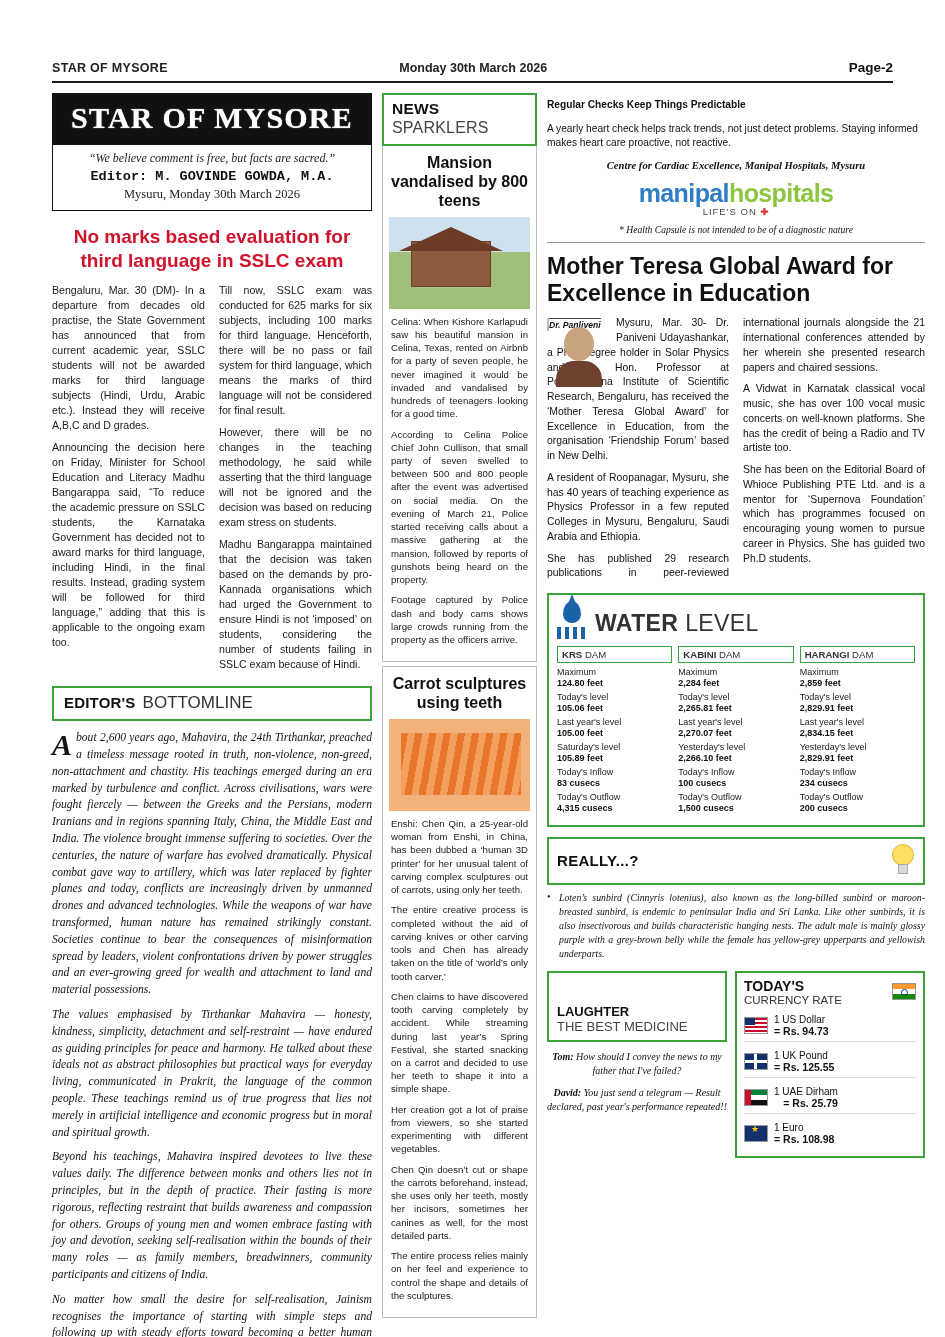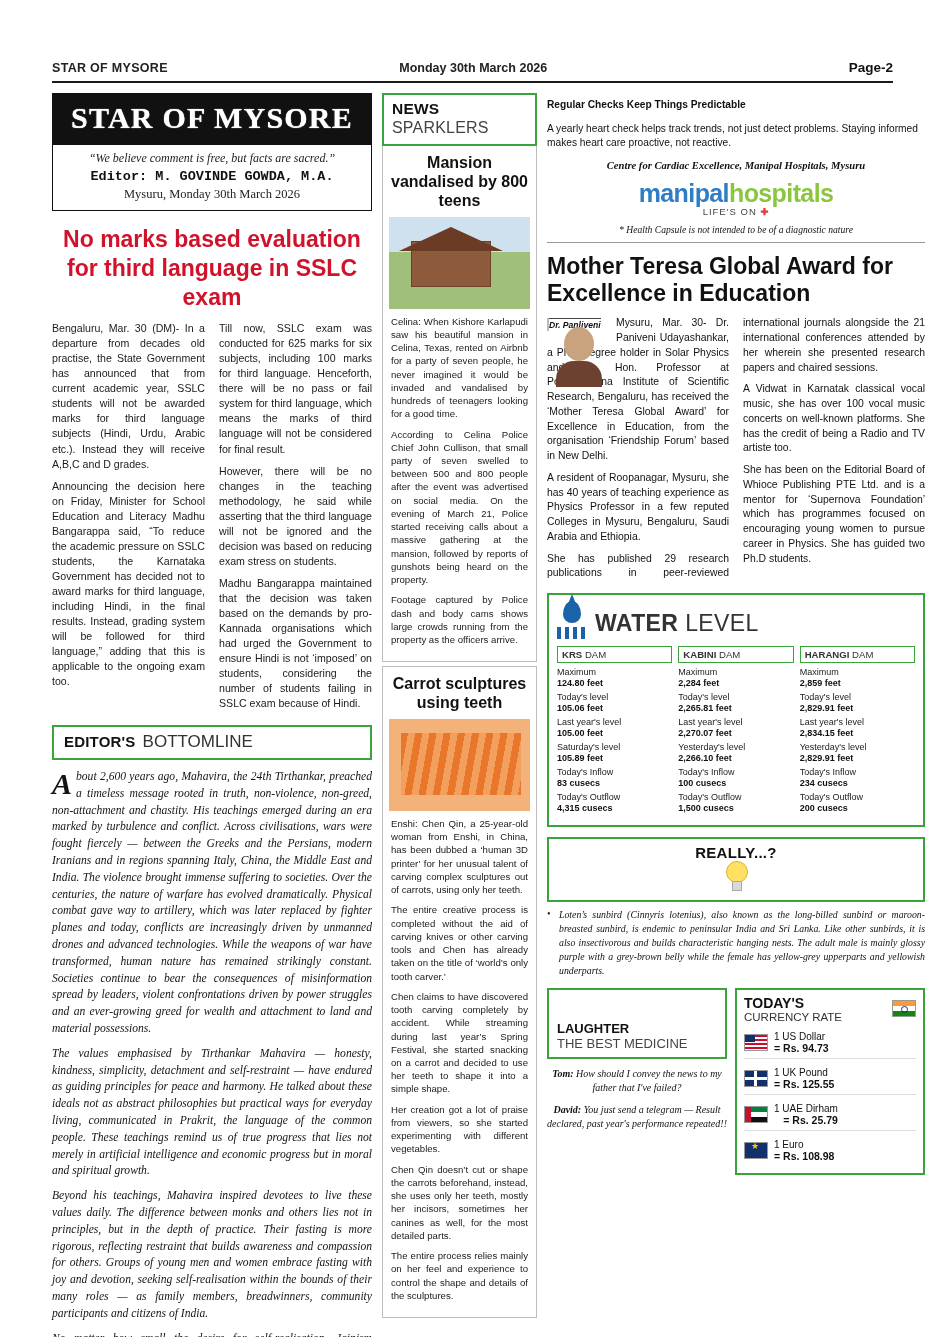--- a/index.html
+++ b/index.html
@@ -28,21 +28,21 @@
   .logo-box .t{
     font-family:"Liberation Serif", serif;font-weight:bold;font-size:30px;letter-spacing:1.2px;
     text-shadow:0 0 1px #fff;
   }
   .masthead-sub{border-left:1px solid #111;border-right:1px solid #111;border-bottom:1px solid #111;text-align:center;padding:6px 6px 8px;}
   .masthead-sub .q{font-family:"Liberation Serif", serif;font-style:italic;font-size:12px;color:#222;}
   .masthead-sub .ed{font-family:Liberation Mono, monospace;font-weight:bold;font-size:13.5px;margin-top:3px;}
   .masthead-sub .dt{font-family:"Liberation Serif", serif;font-size:12.5px;margin-top:3px;color:#222;}
 
   .lead-head{
-    color:#d1122b;font-weight:bold;font-size:23px;text-align:center;line-height:1.25;
+    color:#d1122b;font-weight:bold;font-size:19px;text-align:center;line-height:1.25;
     margin:14px 4px 10px;font-family:"Liberation Sans", sans-serif;
   }
   .two-col{column-count:2;column-gap:14px;font-size:10.6px;line-height:1.42;text-align:justify;color:#1a1a1a;}
   .two-col p{margin:0 0 7px;}
   .two-col p:first-child{text-indent:0;}
 
   
   .bl-head{border:2px solid #3aa33a;margin-top:14px;padding:5px 10px 6px;display:flex;align-items:baseline;gap:7px;}
   .bl-head .a{font-weight:bold;font-size:15px;letter-spacing:.2px;color:#111;}
   .bl-head .b{font-size:17px;color:#333;font-weight:normal;}
@@ -106,21 +106,21 @@
   .dams{display:flex;gap:6px;margin-top:7px;}
   .dam{flex:1;}
   .dam-name{border:1px solid #3aa33a;font-size:9.6px;font-weight:bold;padding:2px 4px;}
   .dam-name span{font-weight:normal;color:#333;}
   .dam table{width:100%;border-collapse:collapse;font-size:9px;margin-top:4px;}
   .dam td{padding:0 0 1px;}
   .dam .lbl{color:#222;}
   .dam .val{font-weight:bold;padding-bottom:4px;}
 
   
-  .really{border:2px solid #3aa33a;margin-top:10px;padding:5px 8px 7px;display:flex;align-items:center;justify-content:space-between;flex-direction:column;}
+  .really{border:2px solid #3aa33a;margin-top:10px;padding:5px 8px 7px;display:flex;align-items:center;justify-content:space-between;}
   .really .t{font-size:15px;font-weight:bold;letter-spacing:.3px;}
   .bulb{width:26px;height:32px;position:relative;}
   .bulb .g{position:absolute;left:3px;top:0;width:20px;height:20px;border-radius:50%;background:#ffe063;border:1px solid #d8b62e;}
   .bulb .s{position:absolute;left:9px;top:20px;width:8px;height:8px;background:#d9d9d9;border:1px solid #aaa;}
   .really-body{font-family:"Liberation Serif", serif;font-style:italic;font-size:9.8px;line-height:1.42;text-align:justify;margin-top:6px;padding-left:12px;position:relative;}
   .really-body:before{content:"\2022";position:absolute;left:0;top:-1px;}
 
   .bottom-row{display:flex;gap:8px;margin-top:10px;}
   .laugh{flex:1;}
   .laugh-head{border:2px solid #3aa33a;padding:5px 8px 6px;}

